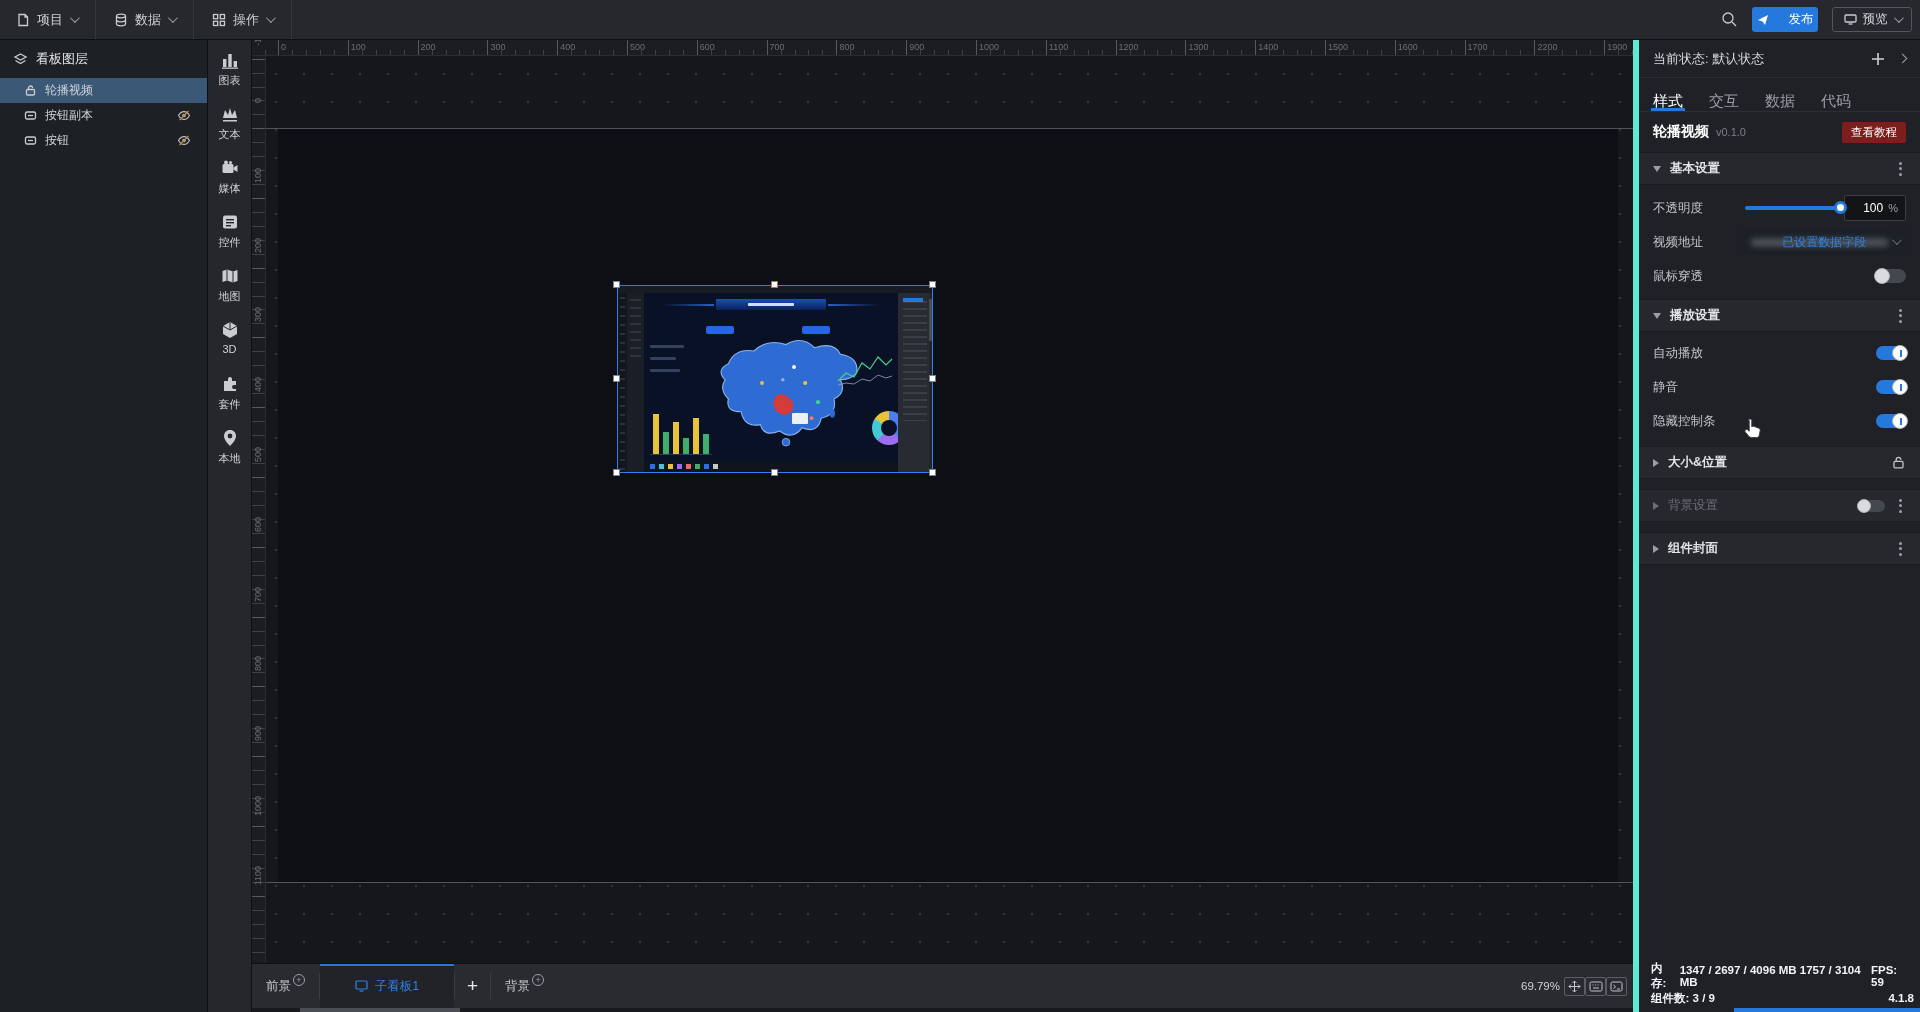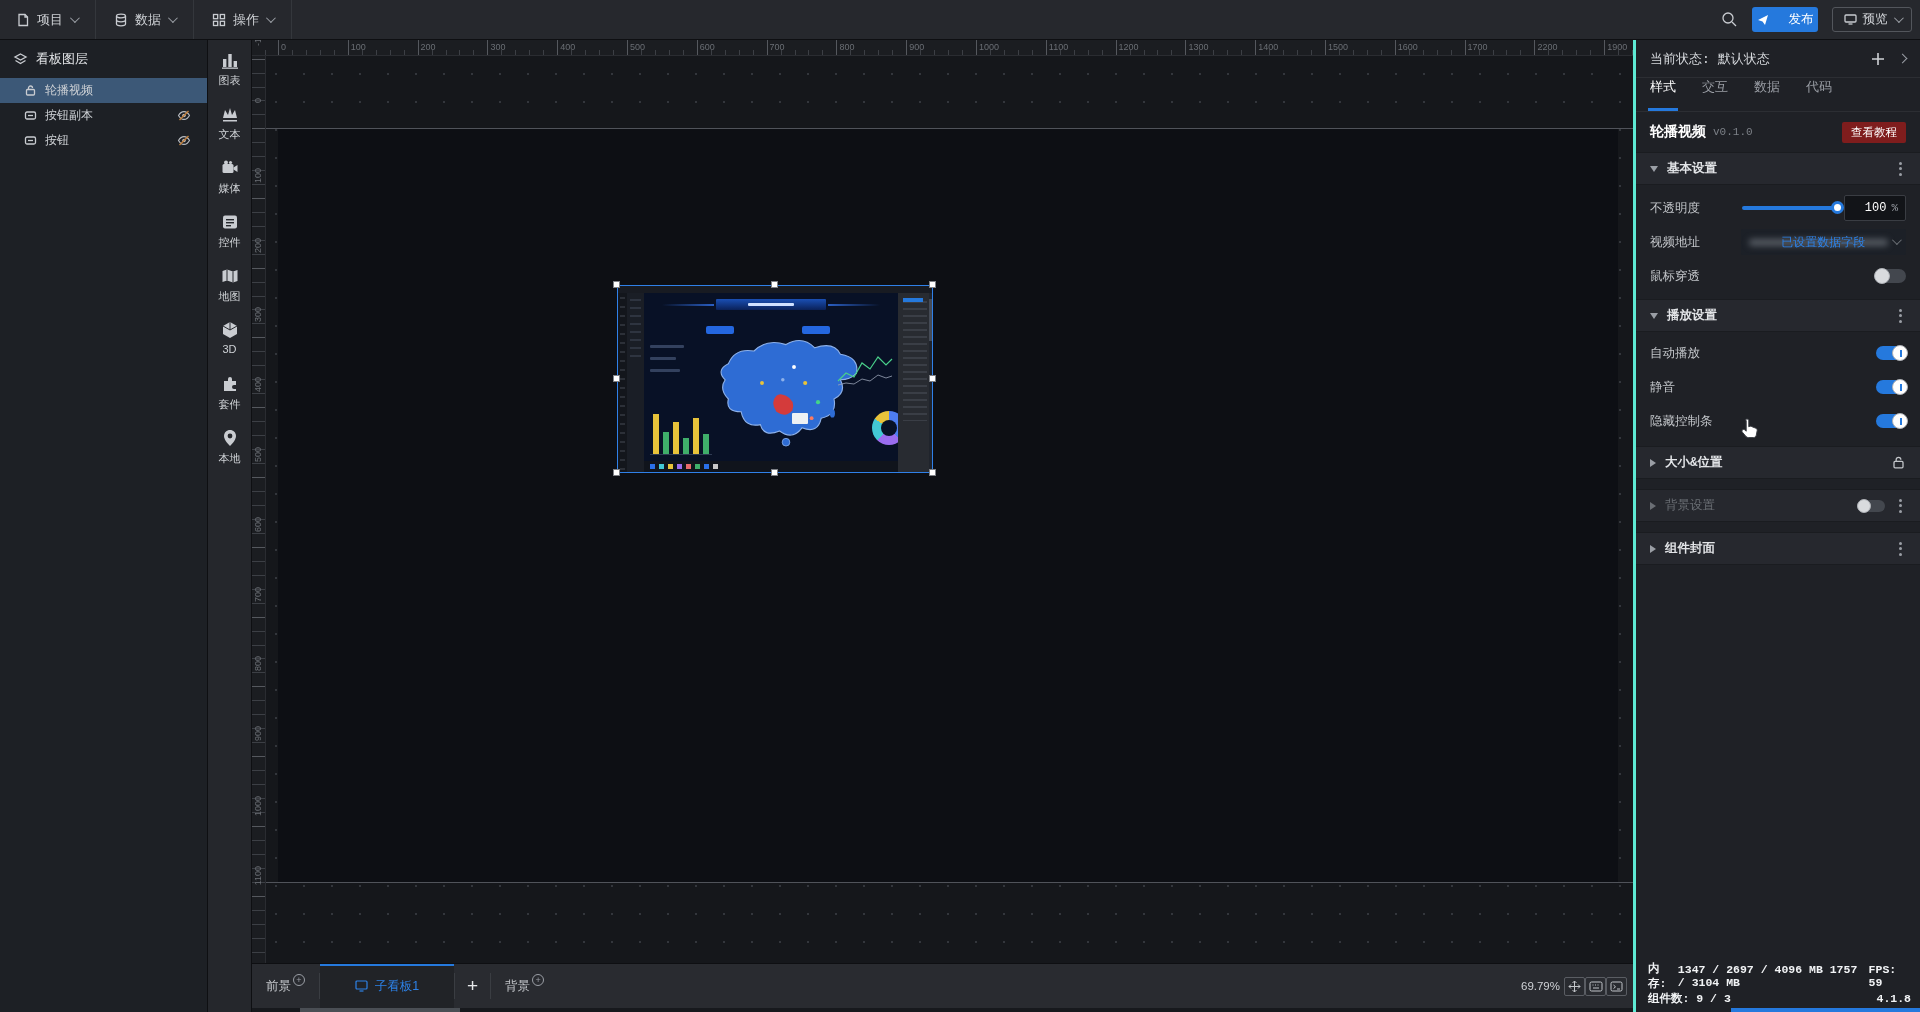--- a/index.html
+++ b/index.html
@@ -99,27 +99,27 @@
   .pv-donut::after { content:""; position:absolute; left:9px; top:9px; width:16px; height:16px;
     border-radius:50%; background:#081126; }
   .pv-bottomstrip { position:absolute; left:0; top:168px; width:254px; height:11px; background:#10141c;
     display:flex; align-items:center; gap:4px; padding-left:6px; }
   .pv-bottomstrip i { display:block; width:5px; height:5px; }
   .pv-scroll { position:absolute; left:311px; top:7px; width:3px; height:179px; background:#20242c; }
   .pv-scroll i { display:block; width:3px; height:42px; background:#454b56; margin-top:6px; }
 
   
   #inspector { position:absolute; right:0; top:40px; width:287px; height:972px;
-    background:#1f2126; border-left:3px solid #5eead4; font-size:12.5px;font-family:Liberation Mono, monospace; }
+    background:#1f2126; border-left:6px solid #5eead4; font-size:12.5px; }
   .insp-state { display:flex; align-items:center; height:38px; padding:0 14px;
     border-bottom:1px solid #2c2e33; color:#d6d9dd; font-size:13px; }
   .insp-state .grow { flex:1; }
   .insp-tabs { display:flex; gap:26px; padding:0 14px; height:34px; align-items:center;
     border-bottom:1px solid #2c2e33; }
-  .insp-tab { color:#9a9ea5; font-size:13px; position:relative; height:100%; display:flex; align-items:flex-start; }
+  .insp-tab { color:#9a9ea5; font-size:15px; position:relative; height:100%; display:flex; align-items:flex-end; }
   .insp-tab.active { color:#fff; }
   .insp-tab.active::after { content:""; position:absolute; left:-2px; right:-2px; bottom:0; height:3px; background:#2579dd; }
   .insp-title { display:flex; align-items:center; height:40px; padding:0 14px; gap:7px; }
   .insp-title .name { font-size:14px; font-weight:bold; color:#fff; }
   .insp-title .ver { font-size:11px; color:#7c8087; }
   .btn-tutorial { margin-left:auto; background:#7f1d1d; color:#fff; font-size:11.5px;
     padding:3px 9px; border-radius:2px; }
   .sec-header { display:flex; align-items:center; gap:9px; height:33px; padding:0 14px;
     background:#26282e; border-top:1px solid #1a1c20; border-bottom:1px solid #1a1c20;
     font-size:12.5px; font-weight:bold; color:#e2e4e7; }
@@ -589,21 +589,21 @@
     <div class="insp-status" style="top:925px; height:22px;">
       <span>内存:</span>&nbsp;
       <span>1347 / 2697 / 4096 MB  1757 / 3104 MB</span>
       <span style="margin-left:auto;">
         <span>FPS:</span>&nbsp;
         <span>59</span>
       </span>
     </div>
     <div class="insp-status" style="top:947px; height:22px;">
       <span>组件数:</span>&nbsp;
-      <span>9 / 3</span>
+      <span>3 / 9</span>
       <span style="margin-left:auto;">4.1.8</span>
     </div>
     <div class="blue-strip"></div>
   </aside>
 
   <footer id="bottombar">
     <div class="bb-item">
       <span>前景</span>
       <span class="bb-plus-badge">+</span>
     </div>

